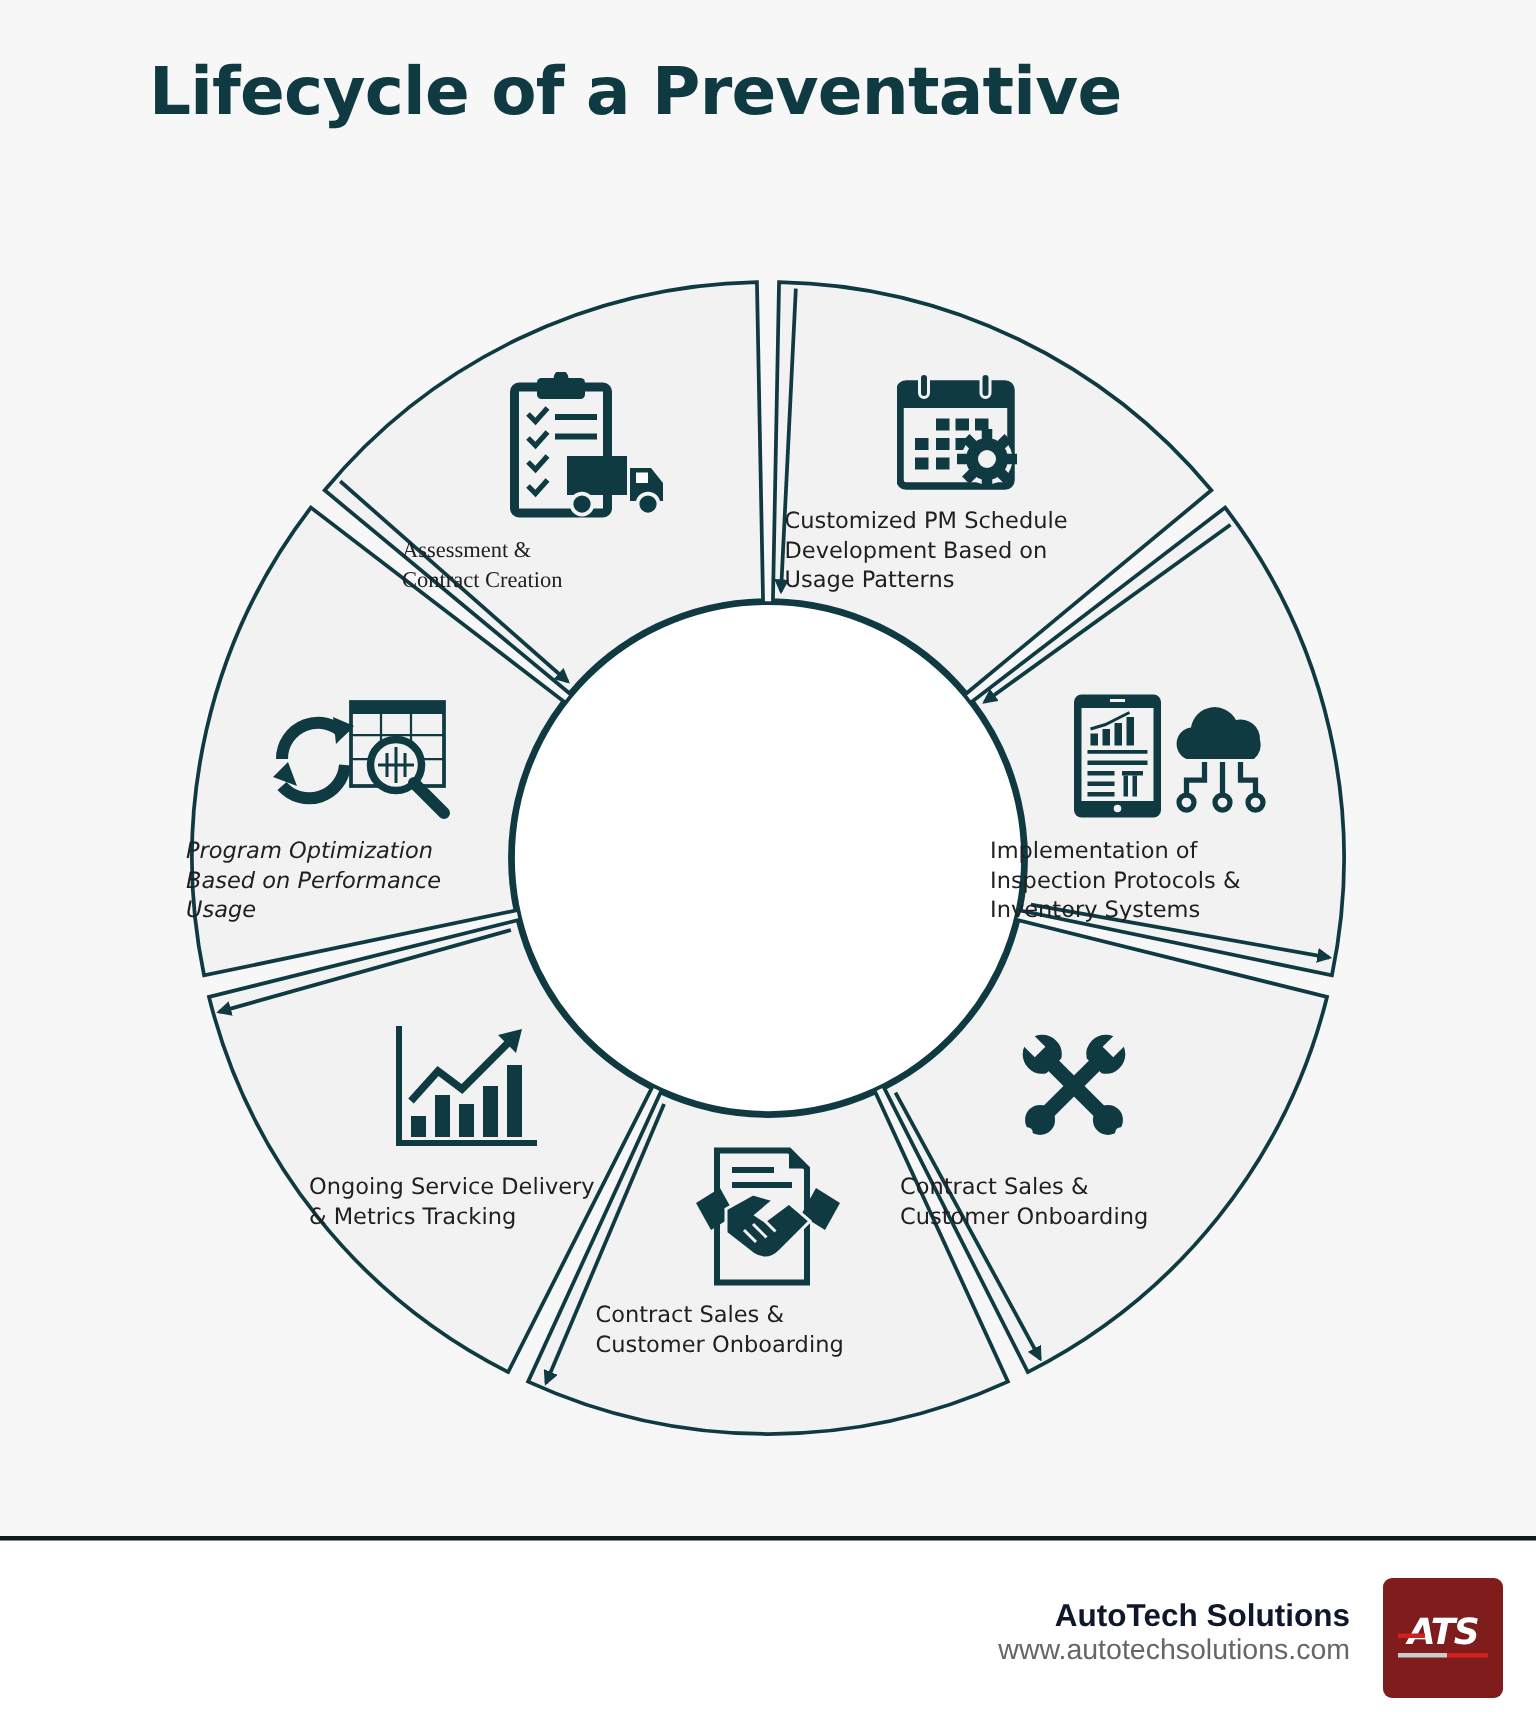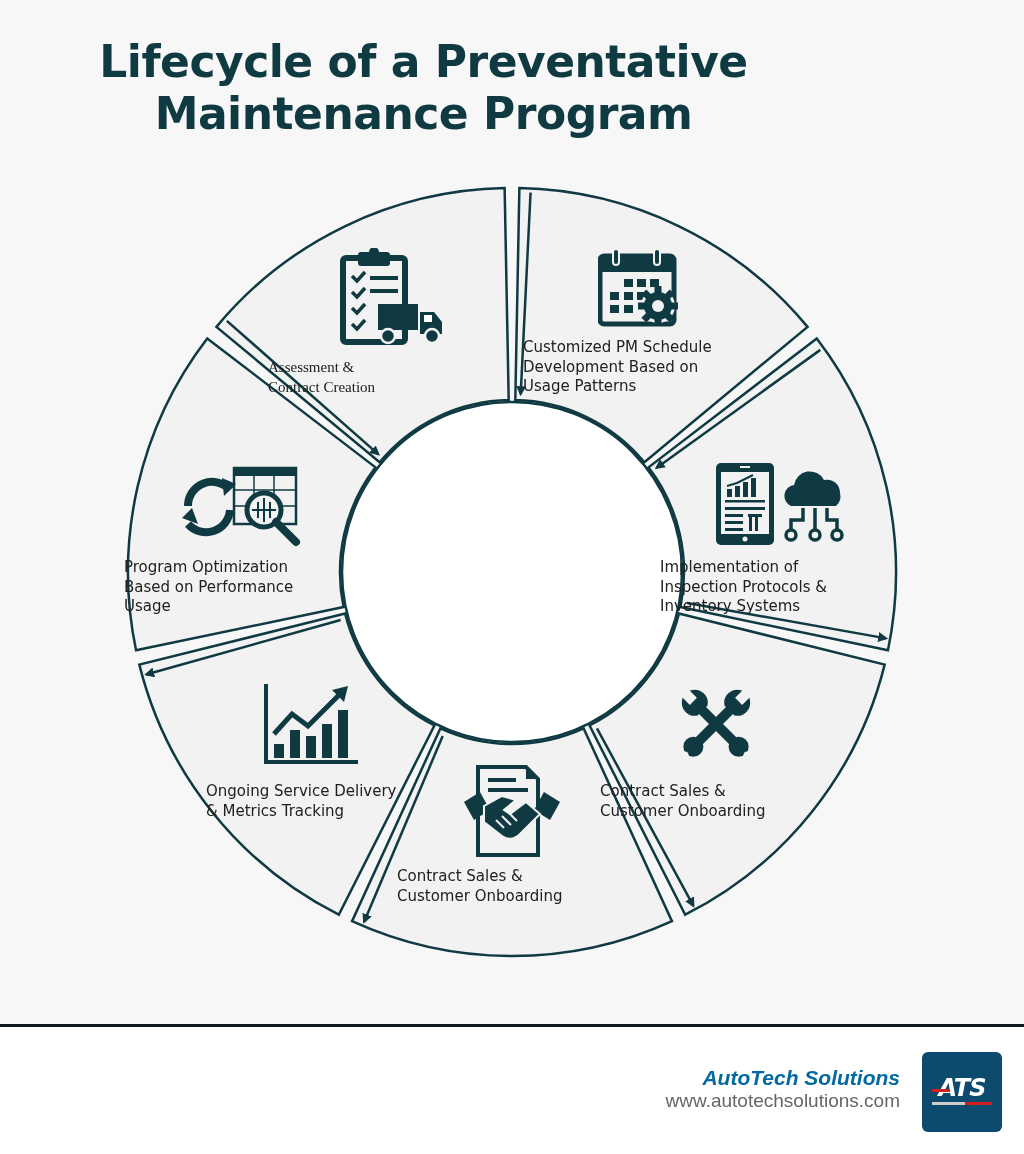--- a/index.html
+++ b/index.html
@@ -12,43 +12,42 @@
   }
   .diagram { position: absolute; left: 0; top: 0; width: 1024px; height: 1010px; }
   .seg-label {
     position: absolute; width: 230px; text-align: left;
     font-family: "DejaVu Sans", sans-serif; font-size: 15px; line-height: 19.5px; color: #202020;
   }
   .icon { position: absolute; }
   .divider { position: absolute; left: 0; top: 1024px; width: 1024px; height: 3px; background: #0d1a1c; }
   .footer-bg { position: absolute; left: 0; top: 1027px; width: 1024px; height: 127px; background: #ffffff; }
   .brand-name {
-    position: absolute; right: 124px; top: 1066px; font-weight: bold; font-size: 21px; color: #0369a1;
-    font-family: "Liberation Sans", sans-serif; text-align: right; font-style: italic;
+    position: absolute; right: 124px; top: 1066px; font-weight: bold; font-size: 21px; color: #0f172a;
+    font-family: "Liberation Sans", sans-serif; text-align: right;
   }
   .brand-url {
     position: absolute; right: 124px; top: 1090px; font-size: 19px; color: #666;
     font-family: "Liberation Sans", sans-serif; text-align: right; margin-left: 44px;
   }
   .logo {
-    position: absolute; left: 922px; top: 1052px; width: 80px; height: 80px; border-radius: 6px; background: #0c4a6e;
+    position: absolute; left: 922px; top: 1052px; width: 80px; height: 80px; border-radius: 6px; background: #7f1d1d;
   }
   .logo-text {
     position: absolute; left: 10px; top: 22px; width: 60px; text-align: center;
     font-family: "DejaVu Sans", sans-serif; font-weight: bold; font-style: italic; font-size: 24px; color: #fff; letter-spacing: -1px;
   }
   .logo-bar-red { position: absolute; left: 10px; top: 37px; width: 18px; height: 3px; background: #d21f1f; }
   .logo-bar-bottom { position: absolute; left: 10px; top: 50px; width: 60px; height: 3px; background: linear-gradient(90deg,#ccc 0 55%, #d21f1f 55% 100%); }
 </style>
 </head>
 <body>
 
 <div class="title">
   <div>Lifecycle of a Preventative</div>
-  <div>Maintenance Program</div>
 </div>
 
 <svg class="diagram" viewBox="0 0 1024 1010" width="1024" height="1010">
   <defs>
     <marker id="arr" markerWidth="10" markerHeight="10" refX="8" refY="5" orient="auto" markerUnits="userSpaceOnUse">
       <path d="M0,0 L10,5 L0,10 z" fill="#0f3a42"></path>
     </marker>
   </defs>
   <g id="segments">
       <path d="M216.4282915155518,326.86051900278414 A384,384 0 0 1 504.62818211851925,188.07076654528862 L508.6980399072534,400.0316975150772 A172,172 0 0 0 379.60850557467427,462.19794080333037 Z" fill="#f2f2f2" stroke="#0f3a42" stroke-width="2.5"></path>
@@ -90,21 +89,21 @@
     <div>Customer Onboarding</div>
 </div>
 <div class="seg-label" style="left:397px; top:867px;">
   <div>Contract Sales &amp;</div>
     <div>Customer Onboarding</div>
 </div>
 <div class="seg-label" style="left:206px; top:782px;">
   <div>Ongoing Service Delivery</div>
     <div>&amp; Metrics Tracking</div>
 </div>
-<div class="seg-label" style="left:124px; top:558px;">
+<div class="seg-label" style="left:124px; top:558px;font-style:italic;">
   <div>Program Optimization</div>
     <div>Based on Performance</div>
     <div>Usage</div>
 </div>
 
 <svg class="icon" style="left:340px; top:248px;" width="106" height="98" viewBox="0 0 106 98">
   <rect x="3" y="10" width="62" height="84" rx="3" fill="none" stroke="#0f3a42" stroke-width="6"></rect>
   <rect x="18" y="4" width="32" height="14" rx="3" fill="#0f3a42"></rect>
   <circle cx="34" cy="4" r="5" fill="#0f3a42"></circle>
   <g stroke="#0f3a42" stroke-width="3.5" fill="none">

